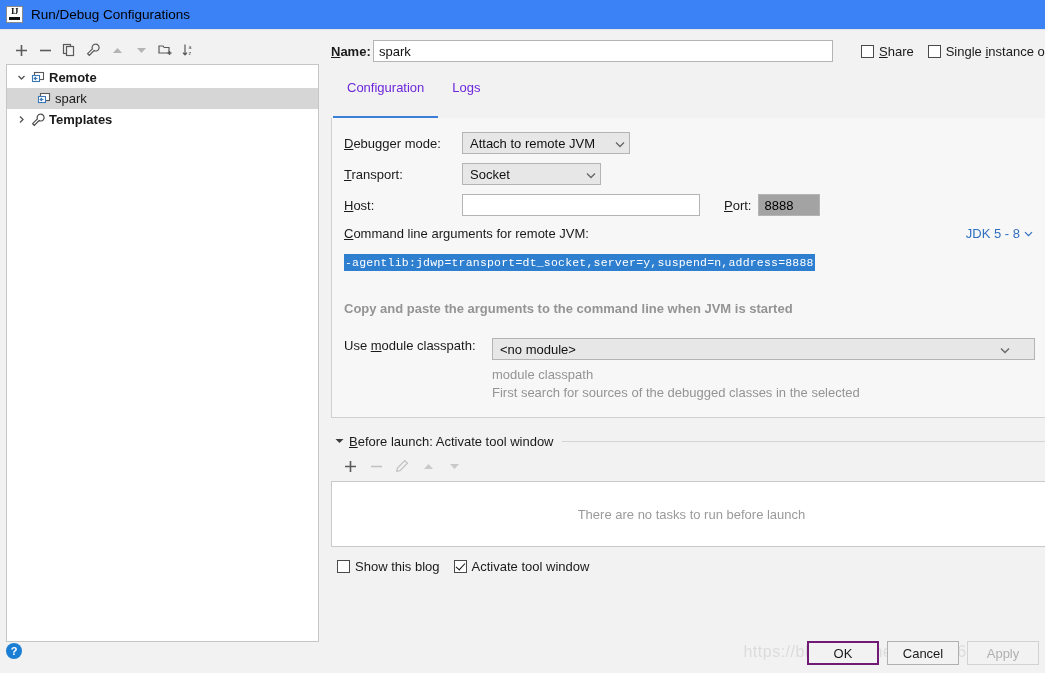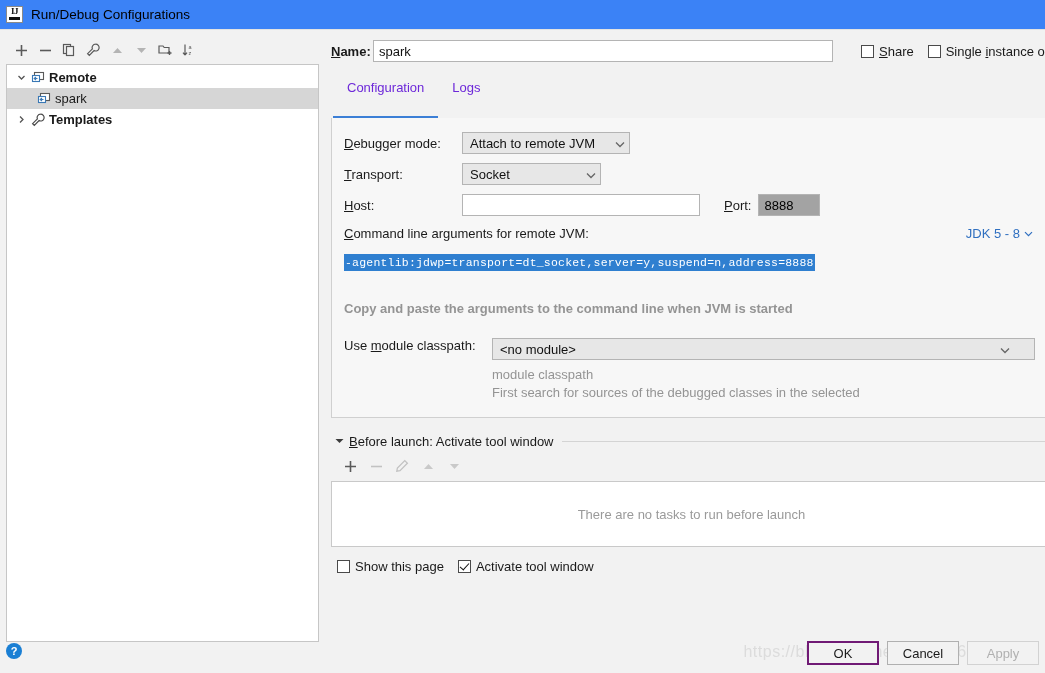--- a/index.html
+++ b/index.html
@@ -489,21 +489,21 @@
       </div>
     </div>
 
     <div class="bl-list">
       <span>There are no tasks to run before launch</span>
     </div>
 
     <div class="bottom-cbs">
       <label class="cbx">
         <span class="box"></span>
-        <span>Show this page</span>
+        <span>Show this blog</span>
       </label>
       <label class="cbx">
         <span class="box checked"></span>
         <span>Activate tool window</span>
       </label>
     </div>
 
   </div>
 </div>
 

